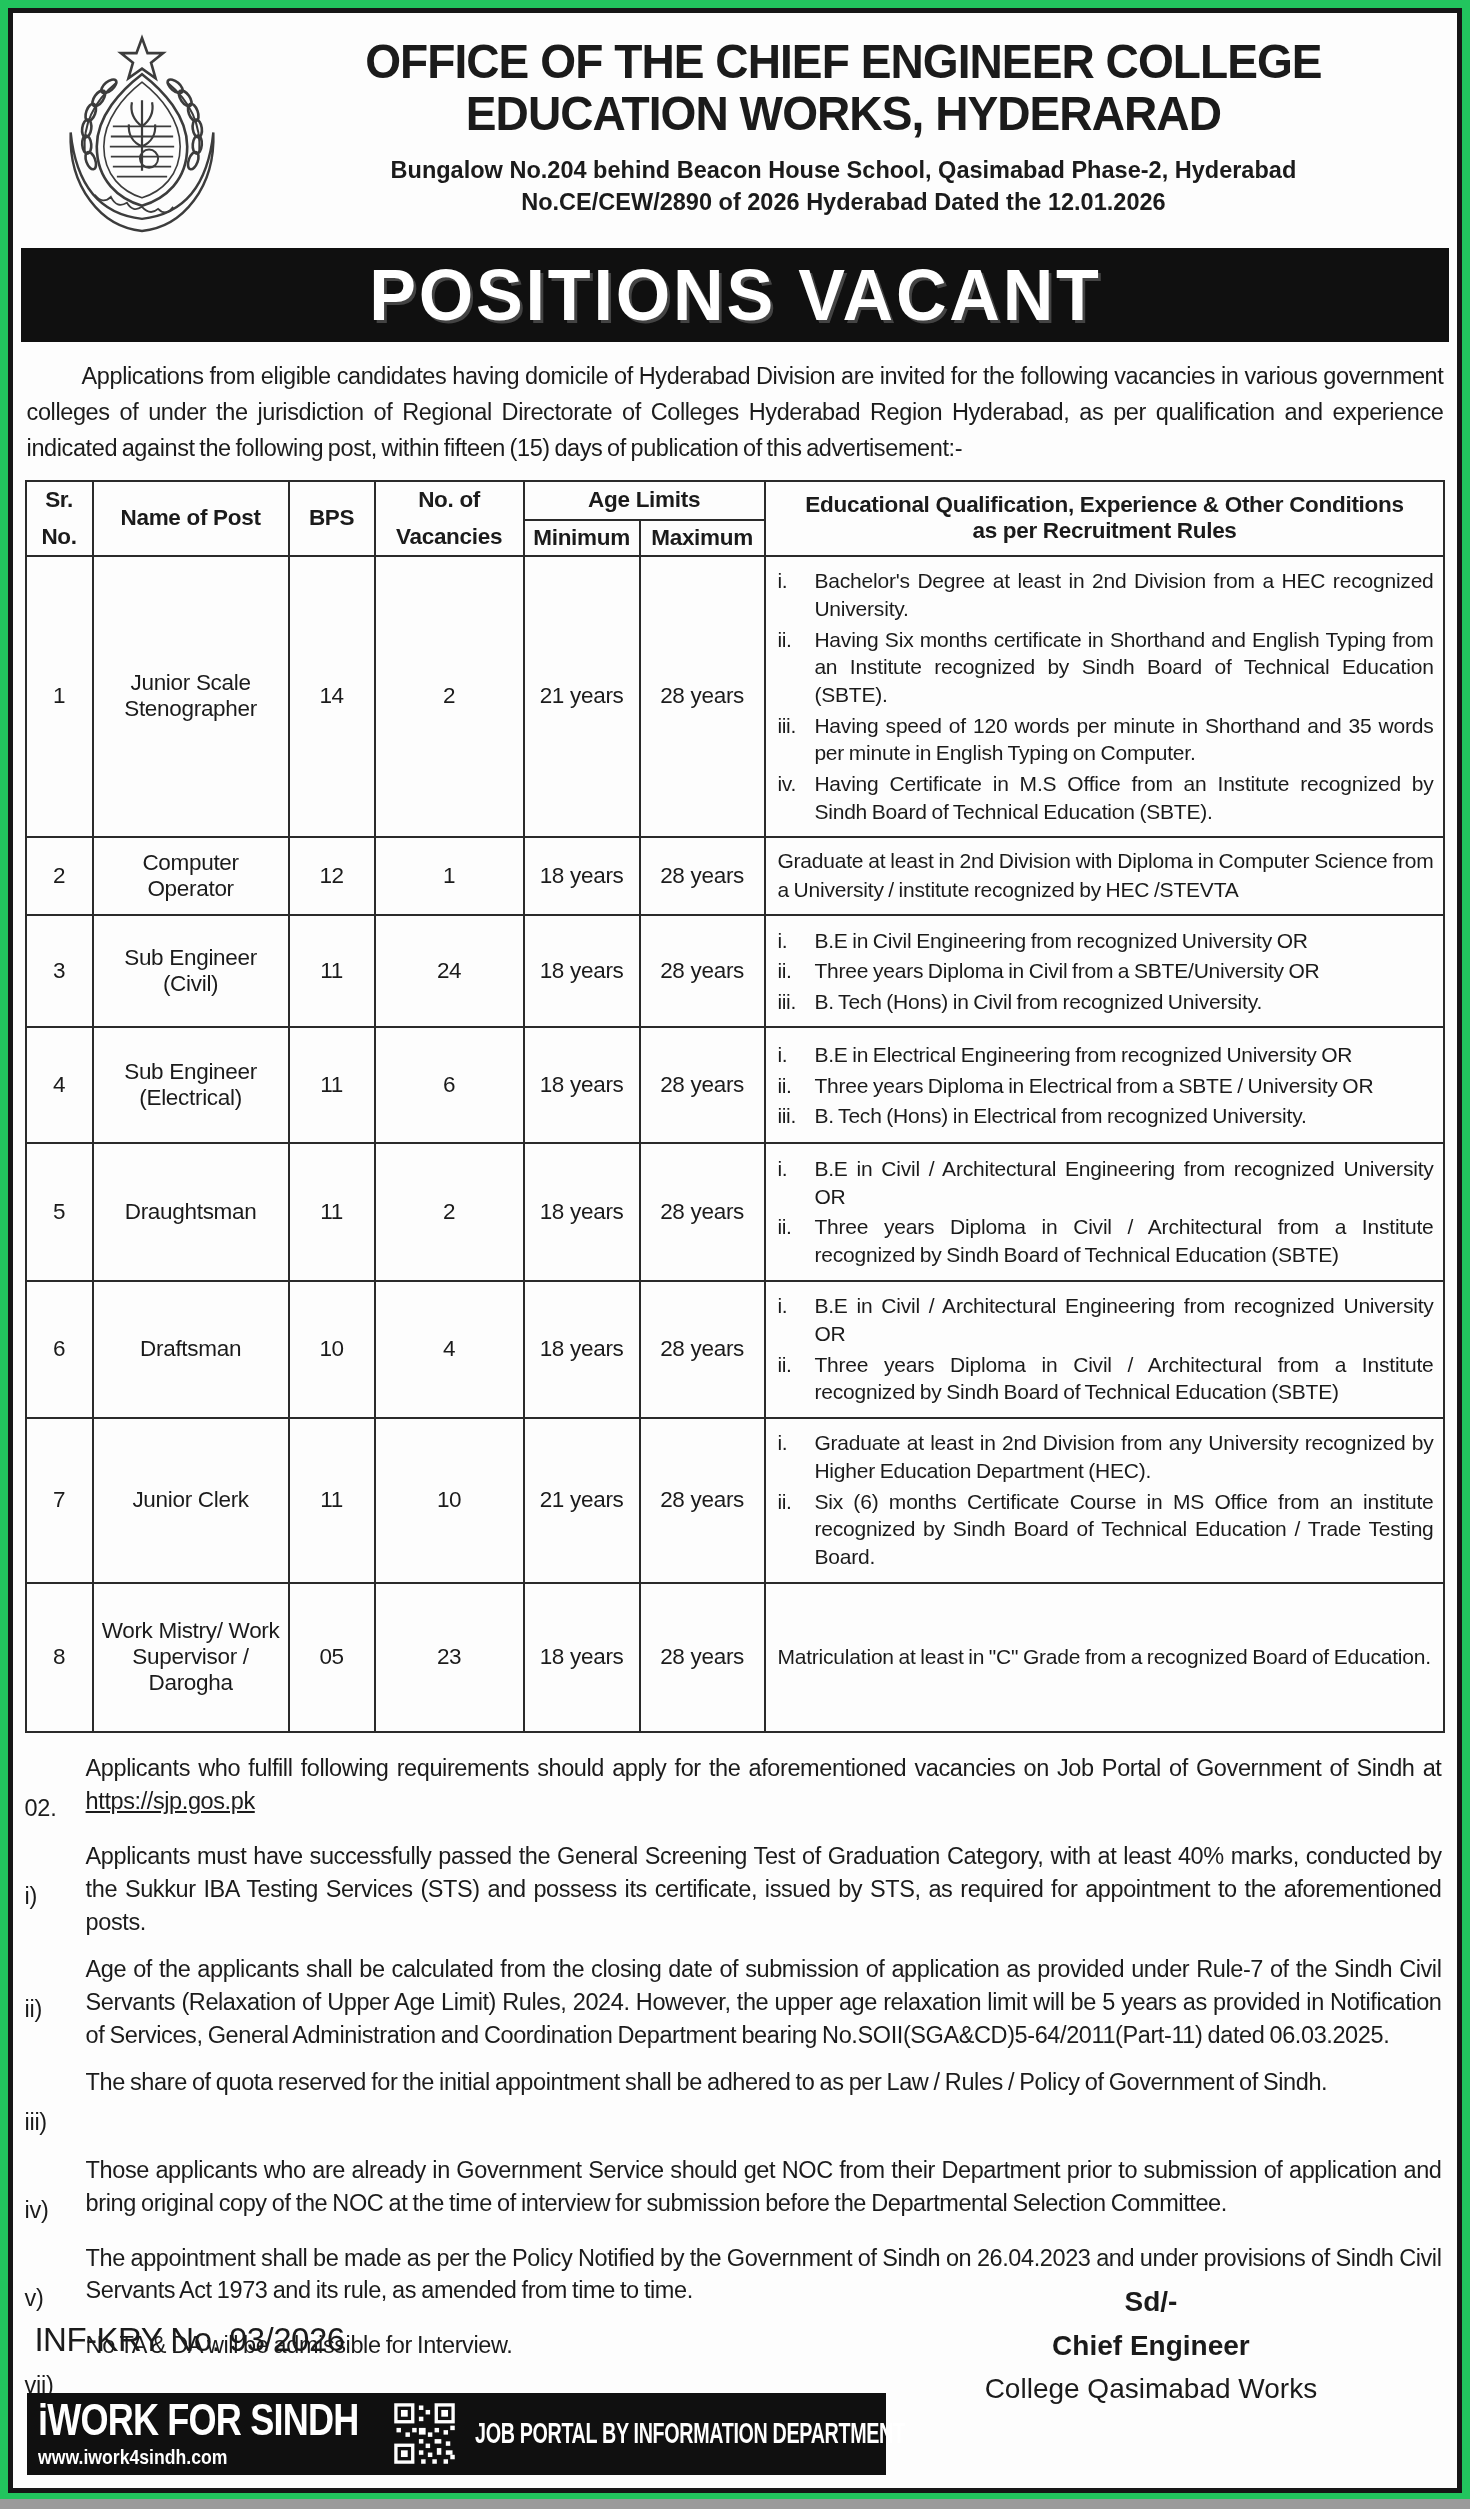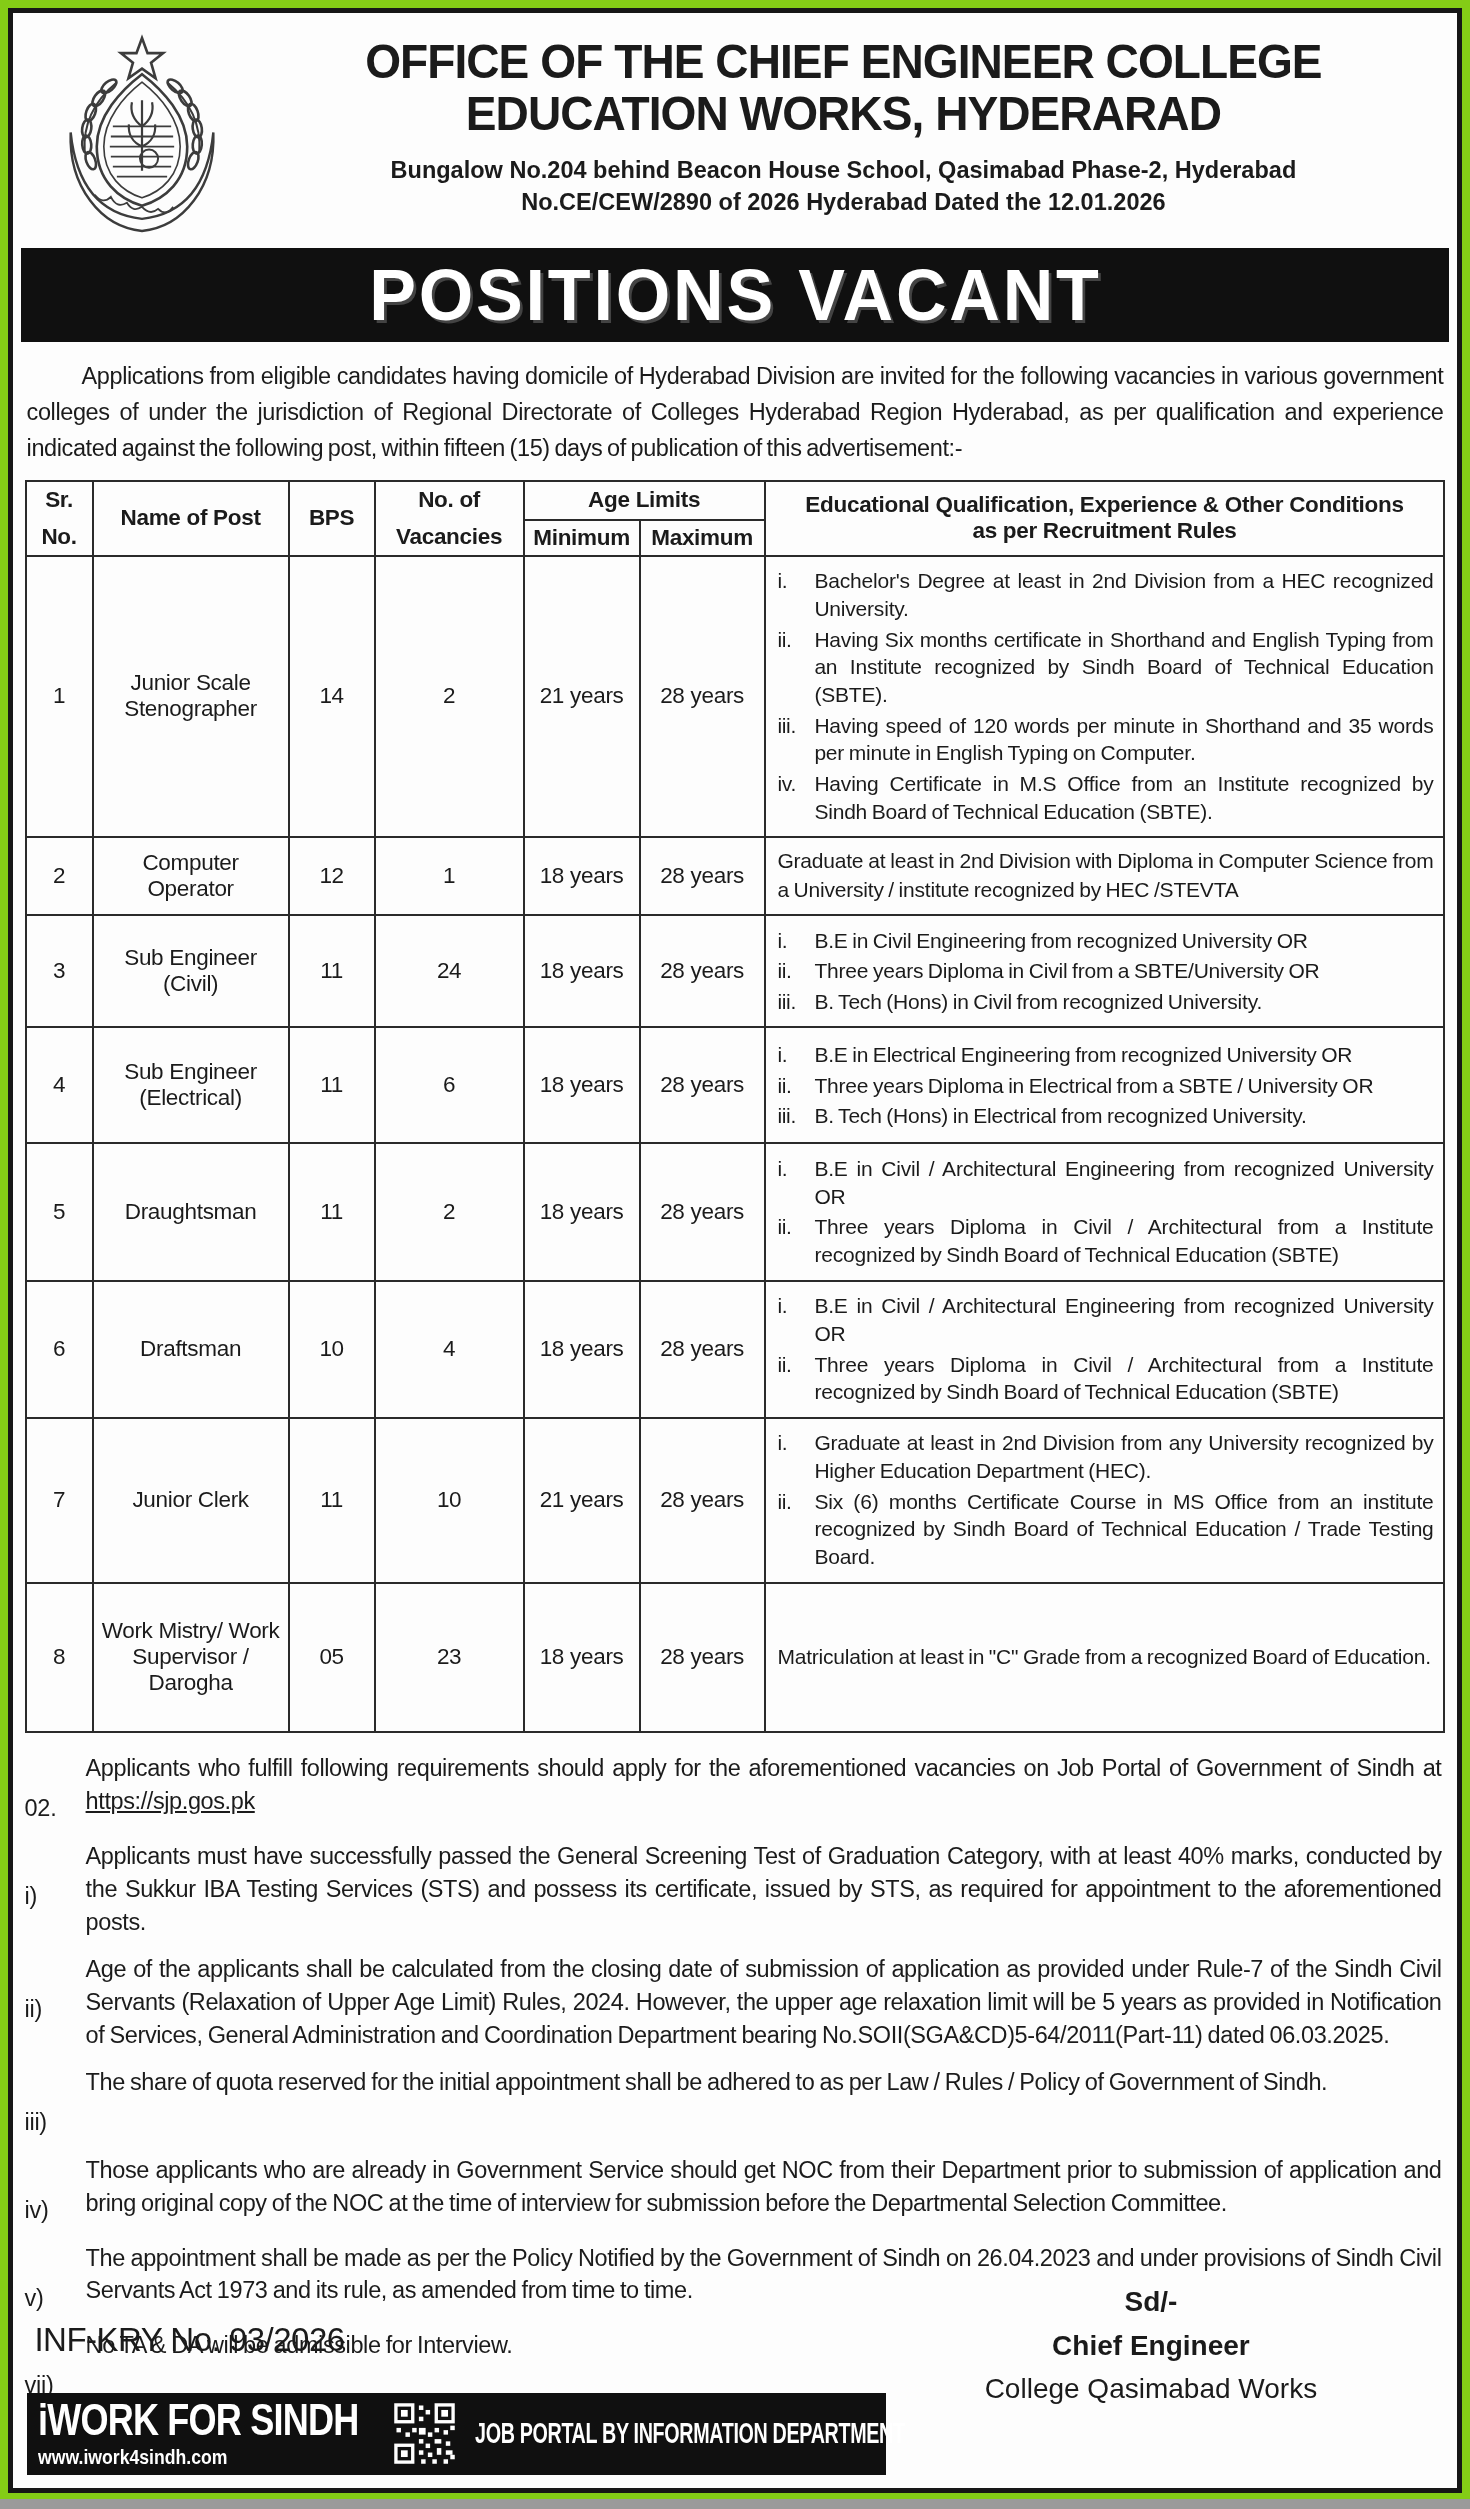--- a/index.html
+++ b/index.html
@@ -1,16 +1,16 @@
 <!DOCTYPE html>
 <html><head>
 <meta charset="utf-8">
 <style>
   html,body{margin:0;padding:0;background:#d9d9d9;}
-  .ad{position:relative;width:1470px;height:2509px;background:#84cc16;
+  .ad{position:relative;width:1470px;height:2509px;background:#22c55e;
       font-family:"Liberation Sans", sans-serif;color:#1b1b1b;overflow:hidden;}
   .frame{position:absolute;top:7.8px;left:7.8px;right:7.8px;bottom:15.7px;
          border:5.9px solid #161616;padding:5.9px 11.8px 0 11.8px;background:#fdfdfd;box-sizing:border-box;}
   .scan-edge{position:absolute;left:0;right:0;bottom:0;height:9.8px;background:#9a9a9a;}
 
   
   .hdr{position:relative;min-height:223px;}
   .emblem{position:absolute;left:29px;top:15.7px;width:176px;height:201px;}
   .hdr-text{margin-left:216px;text-align:center;padding-top:17.6px;}
   .hdr-title{font-weight:bold;font-size:49px;line-height:1.06;letter-spacing:-1px;

